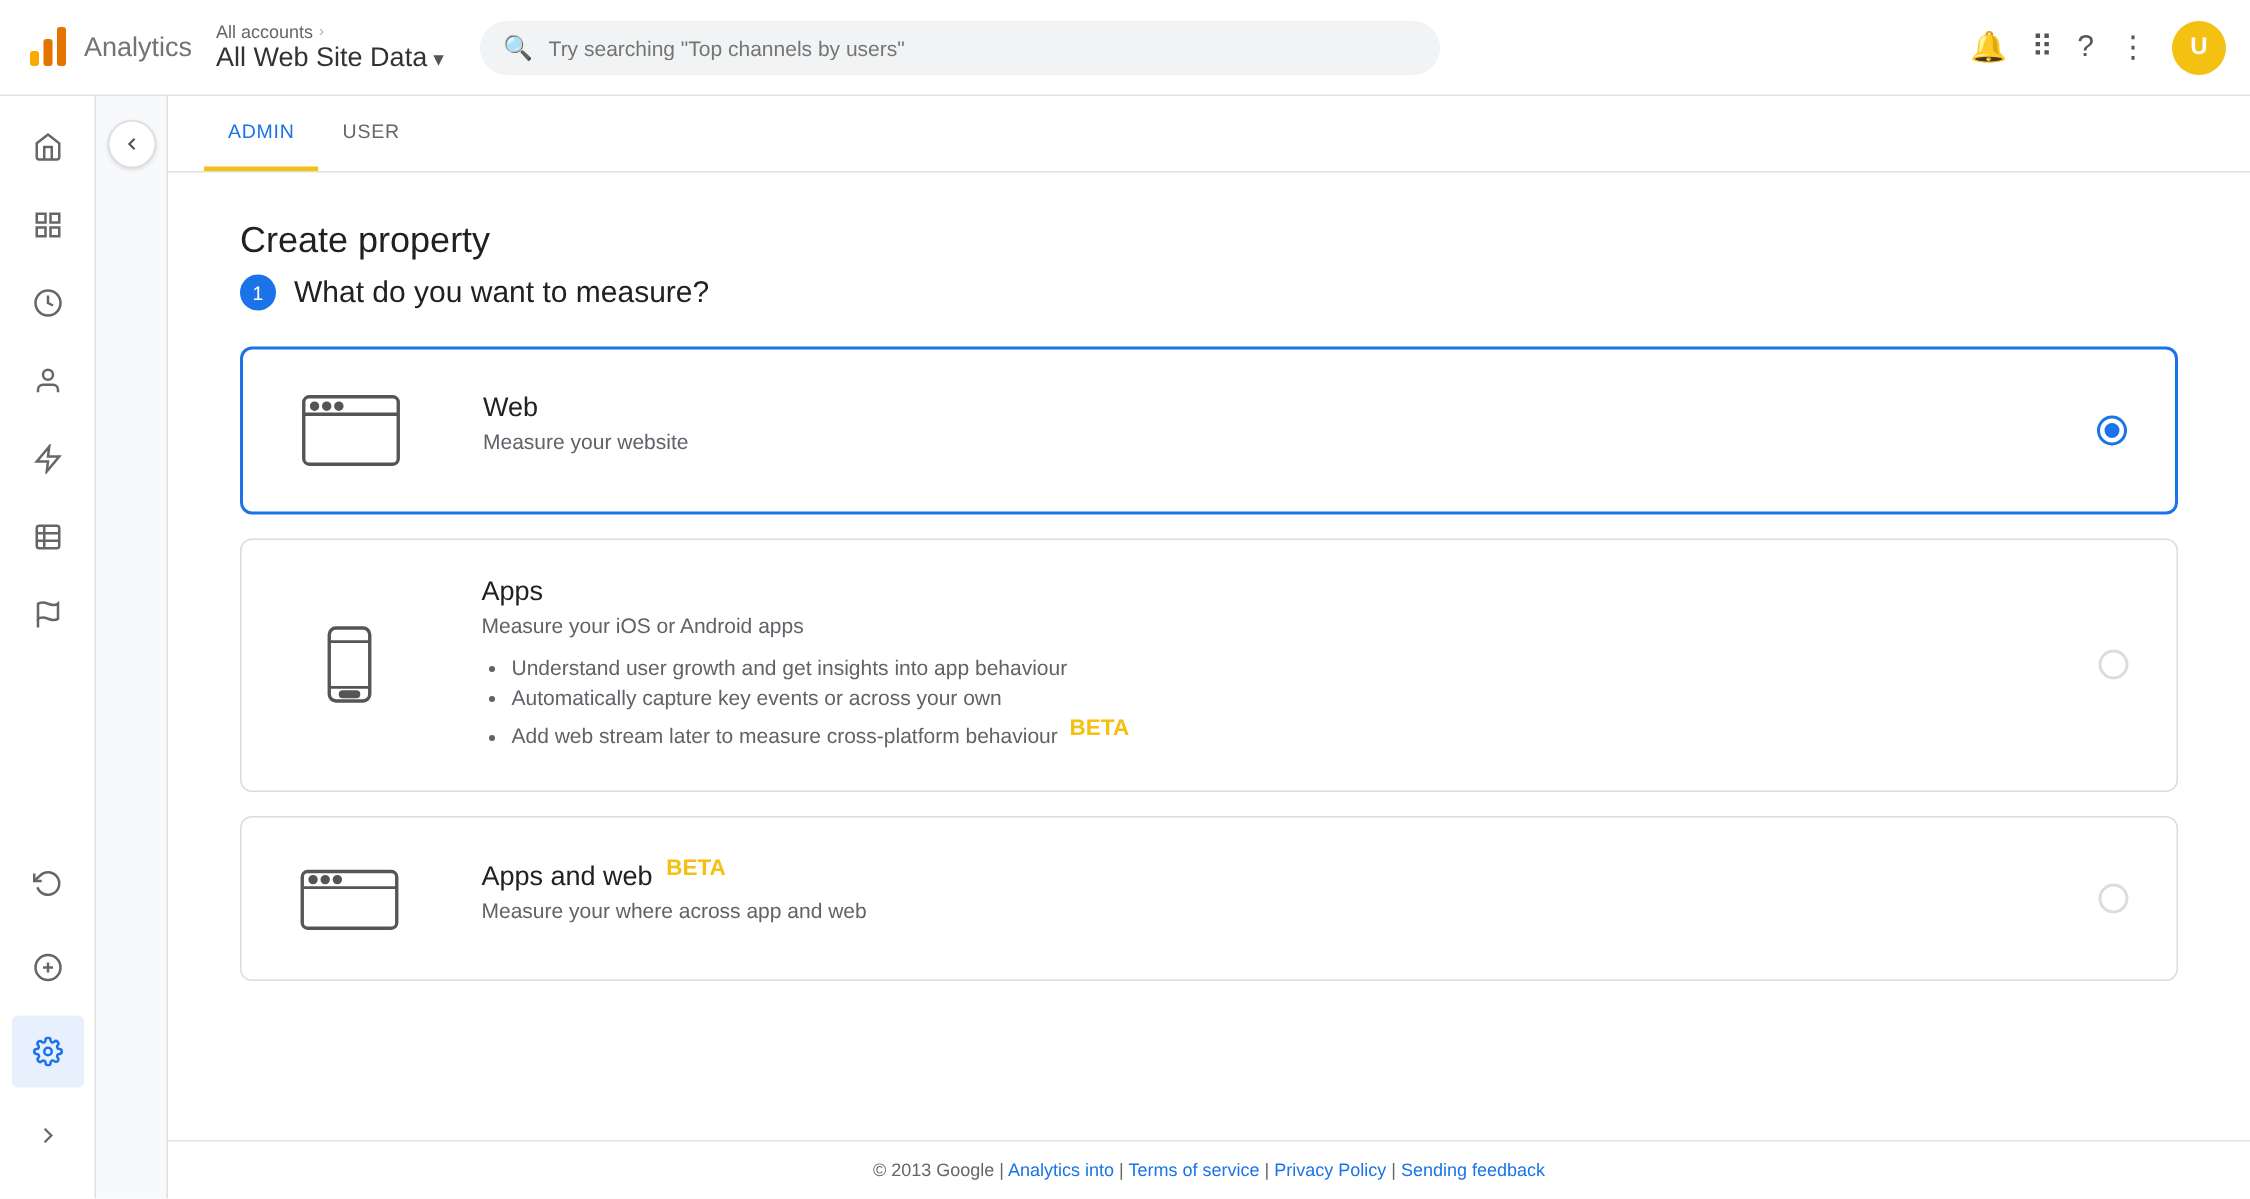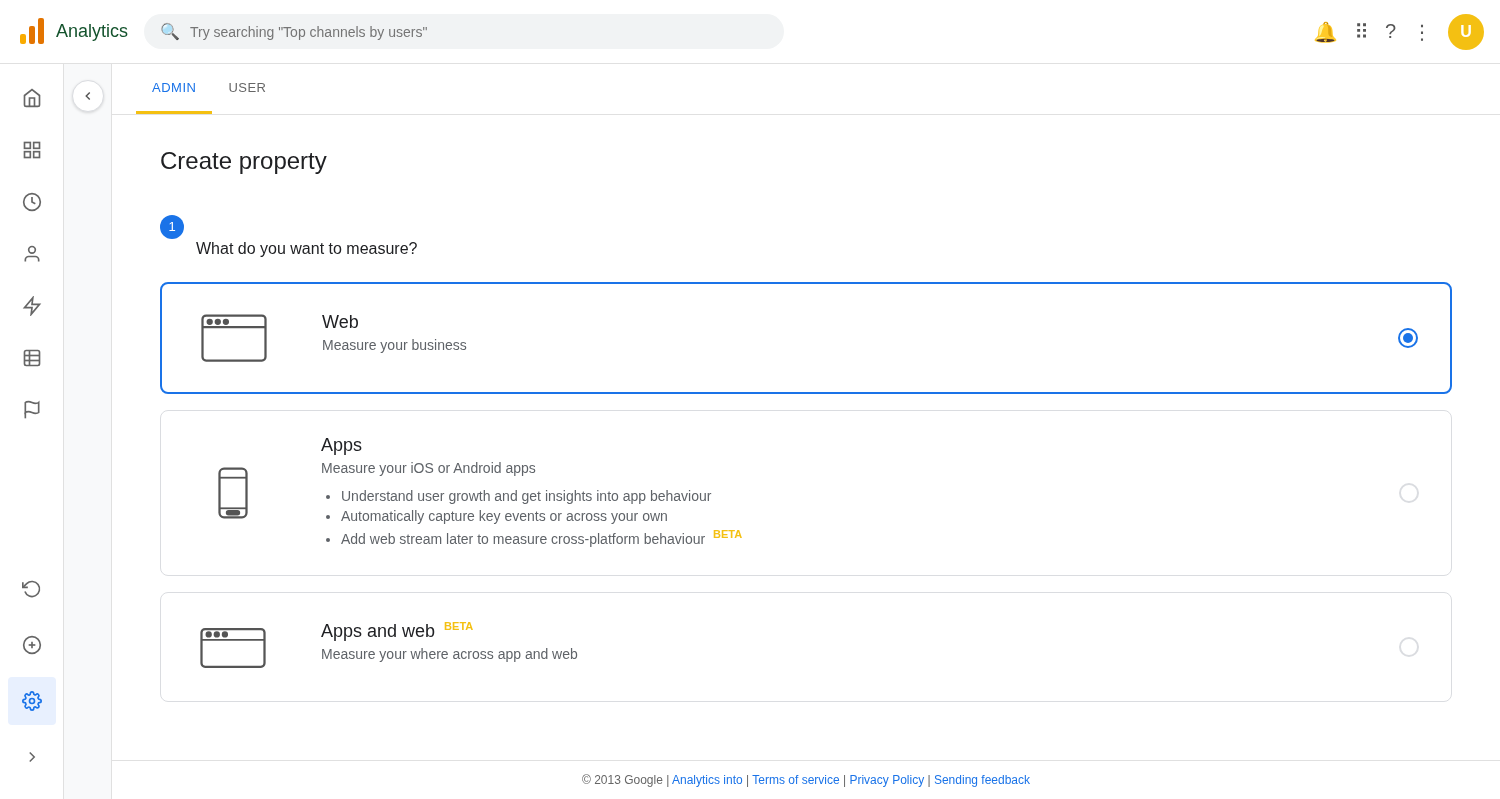--- a/index.html
+++ b/index.html
@@ -21,21 +21,21 @@
       align-items: center;
       gap: 8px;
       margin-right: 16px;
     }
     .logo-icon {
       width: 32px;
       height: 32px;
     }
     .logo-text {
       font-size: 18px;
-      color: #14532d;
+      color: #737373;
       font-weight: 400;
     }
     .header-breadcrumb {
       display: flex;
       flex-direction: column;
       margin-right: 24px;
     }
     .breadcrumb-top {
       font-size: 12px;
       color: #666;
@@ -201,44 +201,43 @@
 
     
     .page-body {
       padding: 32px 48px;
       flex: 1;
     }
     .page-title {
       font-size: 24px;
       font-weight: 400;
       color: #202124;
-      margin-bottom: 20px;
+      margin-bottom: 8px;
     }
     .step-header {
       display: flex;
       align-items: center;
       gap: 12px;
       margin-bottom: 24px;
     }
     .step-badge {
       width: 24px;
       height: 24px;
       border-radius: 50%;
       background: #1a73e8;
       color: #fff;
       font-size: 13px;
       display: flex;
       align-items: center;
       justify-content: center;
       font-weight: 500;
     }
     .step-question {
-      font-size: 16px;
+      font-size: 20px;
       color: #202124;
-      margin-top: 45px;
     }
 
     
     .option-card {
       border: 1px solid #dadce0;
       border-radius: 8px;
       padding: 24px 32px;
       margin-bottom: 16px;
       display: flex;
       align-items: center;
@@ -274,21 +273,21 @@
     .card-bullets {
       list-style: disc;
       padding-left: 20px;
       color: #5f6368;
       font-size: 14px;
     }
     .card-bullets li {
       margin-bottom: 4px;
     }
     .beta-badge {
-      font-size: 11px;
+      font-size: 15px;
       color: #f4c012;
       font-weight: 700;
       vertical-align: super;
       margin-left: 4px;
     }
     .card-radio {
       width: 20px;
       height: 20px;
       border-radius: 50%;
       border: 2px solid #dadce0;
@@ -340,20 +339,30 @@
   <div class="header-logo">
 
     <svg class="logo-icon" viewBox="0 0 32 32" xmlns="http://www.w3.org/2000/svg">
       <rect x="4" y="18" width="6" height="10" rx="2" fill="#f9ab00"></rect>
       <rect x="13" y="10" width="6" height="18" rx="2" fill="#e37400"></rect>
       <rect x="22" y="2" width="6" height="26" rx="2" fill="#e37400"></rect>
     </svg>
     <span class="logo-text">Analytics</span>
   </div>
 
+  <div class="header-breadcrumb">
+    <div class="breadcrumb-top">
+      <span>All accounts</span>
+      <span class="chevron">›</span>
+    </div>
+    <div class="breadcrumb-main">
+      <span>All Web Site Data</span>
+      <span class="dropdown-arrow">▾</span>
+    </div>
+  </div>
 
   <div class="search-bar">
     <span class="search-icon-svg">🔍</span>
     <input type="text" placeholder="Try searching &quot;Top channels by users&quot;" style="">
   </div>
 
   <div class="header-actions">
     <span class="header-icon">🔔</span>
     <span class="header-icon">⠿</span>
     <span class="header-icon">?</span>
@@ -467,21 +476,21 @@
           <svg viewBox="0 0 80 60" xmlns="http://www.w3.org/2000/svg">
             <rect x="5" y="5" width="70" height="50" rx="4" stroke="#555" stroke-width="2.5" fill="none"></rect>
             <line x1="5" y1="18" x2="75" y2="18" stroke="#555" stroke-width="2.5"></line>
             <circle cx="13" cy="12" r="2.5" fill="#555"></circle>
             <circle cx="22" cy="12" r="2.5" fill="#555"></circle>
             <circle cx="31" cy="12" r="2.5" fill="#555"></circle>
           </svg>
         </div>
         <div class="card-content">
           <div class="card-title">Web</div>
-          <div class="card-subtitle">Measure your business</div>
+          <div class="card-subtitle">Measure your website</div>
         </div>
         <div class="card-radio selected"></div>
       </div>
 
       <div class="option-card">
         <div class="card-icon icon-apps">
           <svg viewBox="0 0 80 60" xmlns="http://www.w3.org/2000/svg">
             <rect x="25" y="3" width="30" height="54" rx="5" stroke="#555" stroke-width="2.5" fill="none"></rect>
             <line x1="25" y1="13" x2="55" y2="13" stroke="#555" stroke-width="2"></line>
             <line x1="25" y1="47" x2="55" y2="47" stroke="#555" stroke-width="2"></line>

